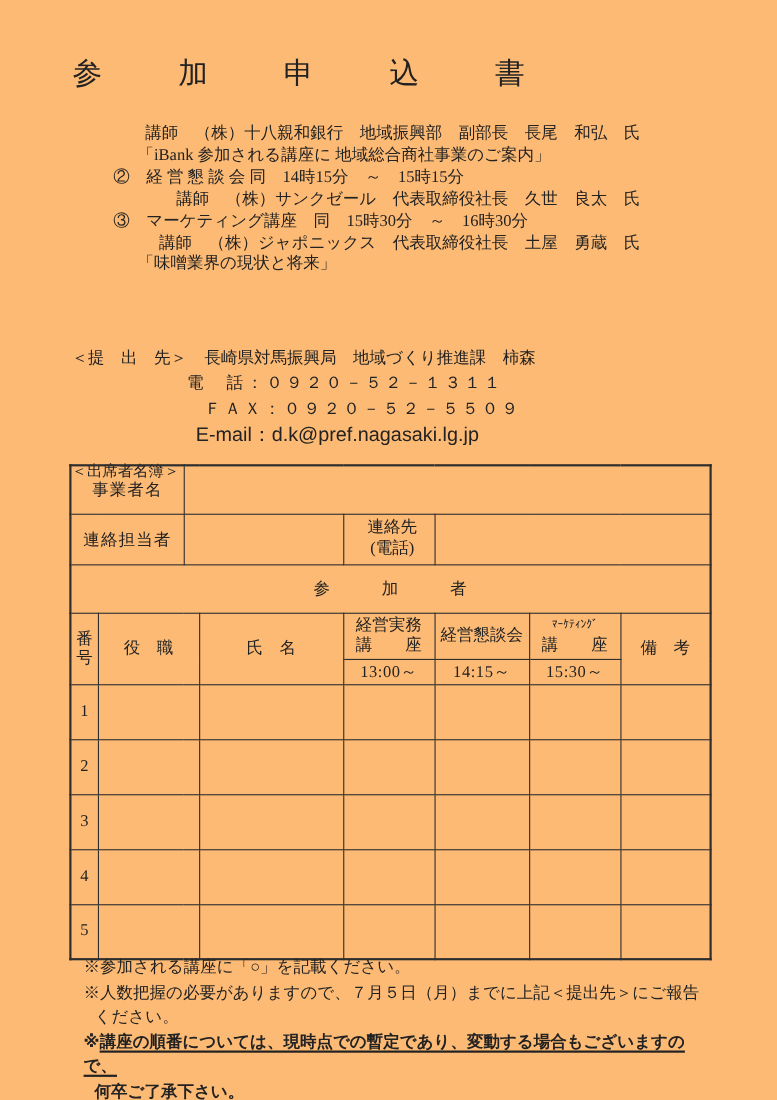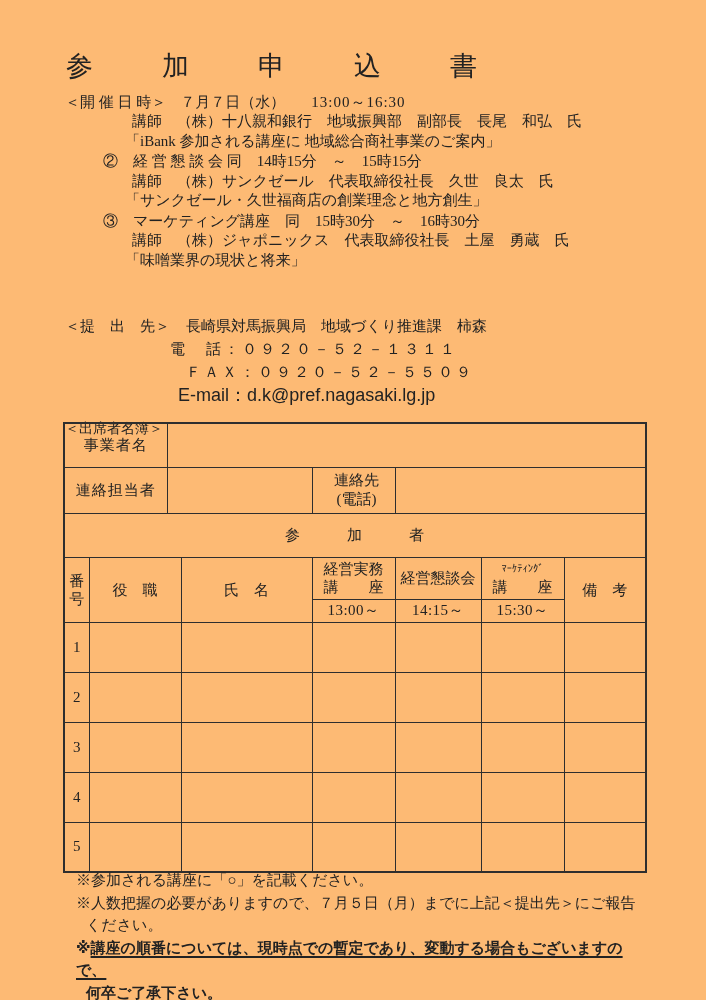--- a/index.html
+++ b/index.html
@@ -12,21 +12,21 @@
   .title {
     position:absolute; left:66px; top:48px;
     font-size:27px; font-weight:400; letter-spacing:21px; white-space:nowrap;
   }
   .event-line {
     position:absolute; left:65px; top:93px; font-size:15px; white-space:nowrap;
   }
   .event-line .ev-date { margin-left:14px; }
   .event-line .ev-time { margin-left:26px; letter-spacing:1px; }
   .sessions { position:absolute; left:103px; top:112px; font-size:15px; line-height:19.5px; }
-  .session .s-lect  { margin-left:29px; }
+  .session .s-lect  { margin-left:29px;text-align:right; }
   .session .s-topic { margin-left:22px; }
   .session { margin-bottom:1px; }
   .submission { position:absolute; left:65px; top:315px; font-size:15px; line-height:23px; }
   .sub-line1 { white-space:nowrap; }
   .sub-line1 .sub-office { margin-left:16px; }
   .sub-phone { margin-left:105px; letter-spacing:3px; white-space:nowrap; }
   .sub-fax   { margin-left:121px; letter-spacing:3px; white-space:nowrap; }
   .sub-email { margin-left:113px; font-family:Liberation Sans, sans-serif; font-size:18px; white-space:nowrap; }
   .roster-label { position:absolute; left:65px; top:420px; font-size:14px; }
   table.form-table {
@@ -56,33 +56,29 @@
     text-decoration:underline; text-underline-offset:3px; text-decoration-thickness:1.5px;
   }
 </style>
 </head>
 <body>
 
 <div class="page">
 
   <h1 class="title">参　加　申　込　書</h1>
 
-  <div class="event-line">
-    <span class="ev-label">＜開 催 日 時＞</span><span class="ev-date">７月７日（水）</span><span class="ev-time">13:00～16:30</span>
-  </div>
 
   <div class="sessions">
     <div class="session">
       <div class="s-lect">講師　（株）十八親和銀行　地域振興部　副部長　長尾　和弘　氏</div>
       <div class="s-topic">「iBank 参加される講座に 地域総合商社事業のご案内」</div>
     </div>
     <div class="session">
       <div class="s-line">②　経 営 懇 談 会 同　14時15分　～　15時15分</div>
       <div class="s-lect">講師　（株）サンクゼール　代表取締役社長　久世　良太　氏</div>
-      <div class="s-topic">「サンクゼール・久世福商店の創業理念と地方創生」</div>
     </div>
     <div class="session">
       <div class="s-line">③　マーケティング講座　同　15時30分　～　16時30分</div>
       <div class="s-lect">講師　（株）ジャポニックス　代表取締役社長　土屋　勇蔵　氏</div>
       <div class="s-topic">「味噌業界の現状と将来」</div>
     </div>
   </div>
 
   <div class="submission">
     <div class="sub-line1">

